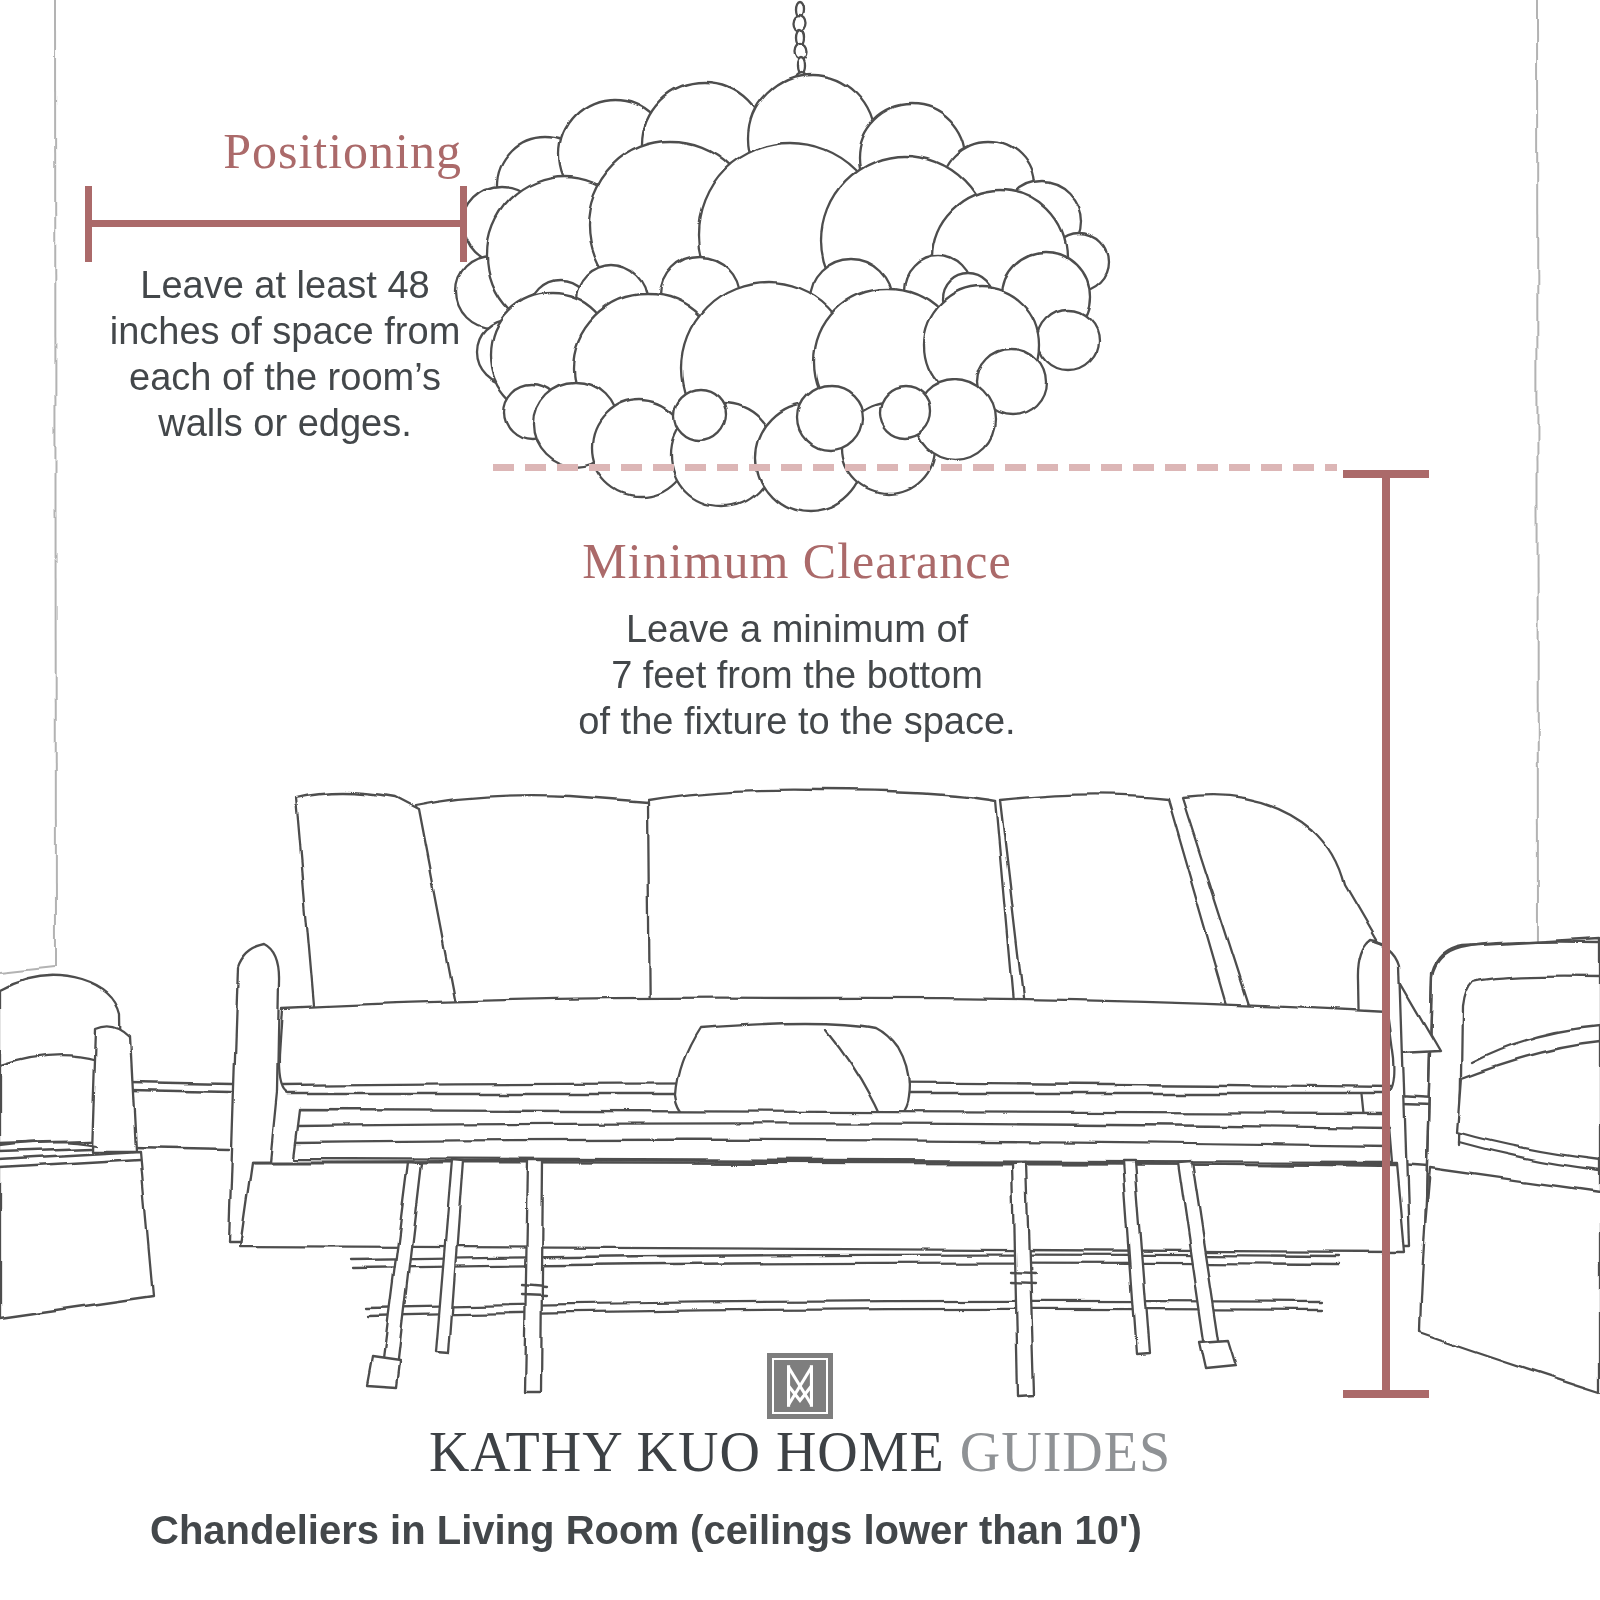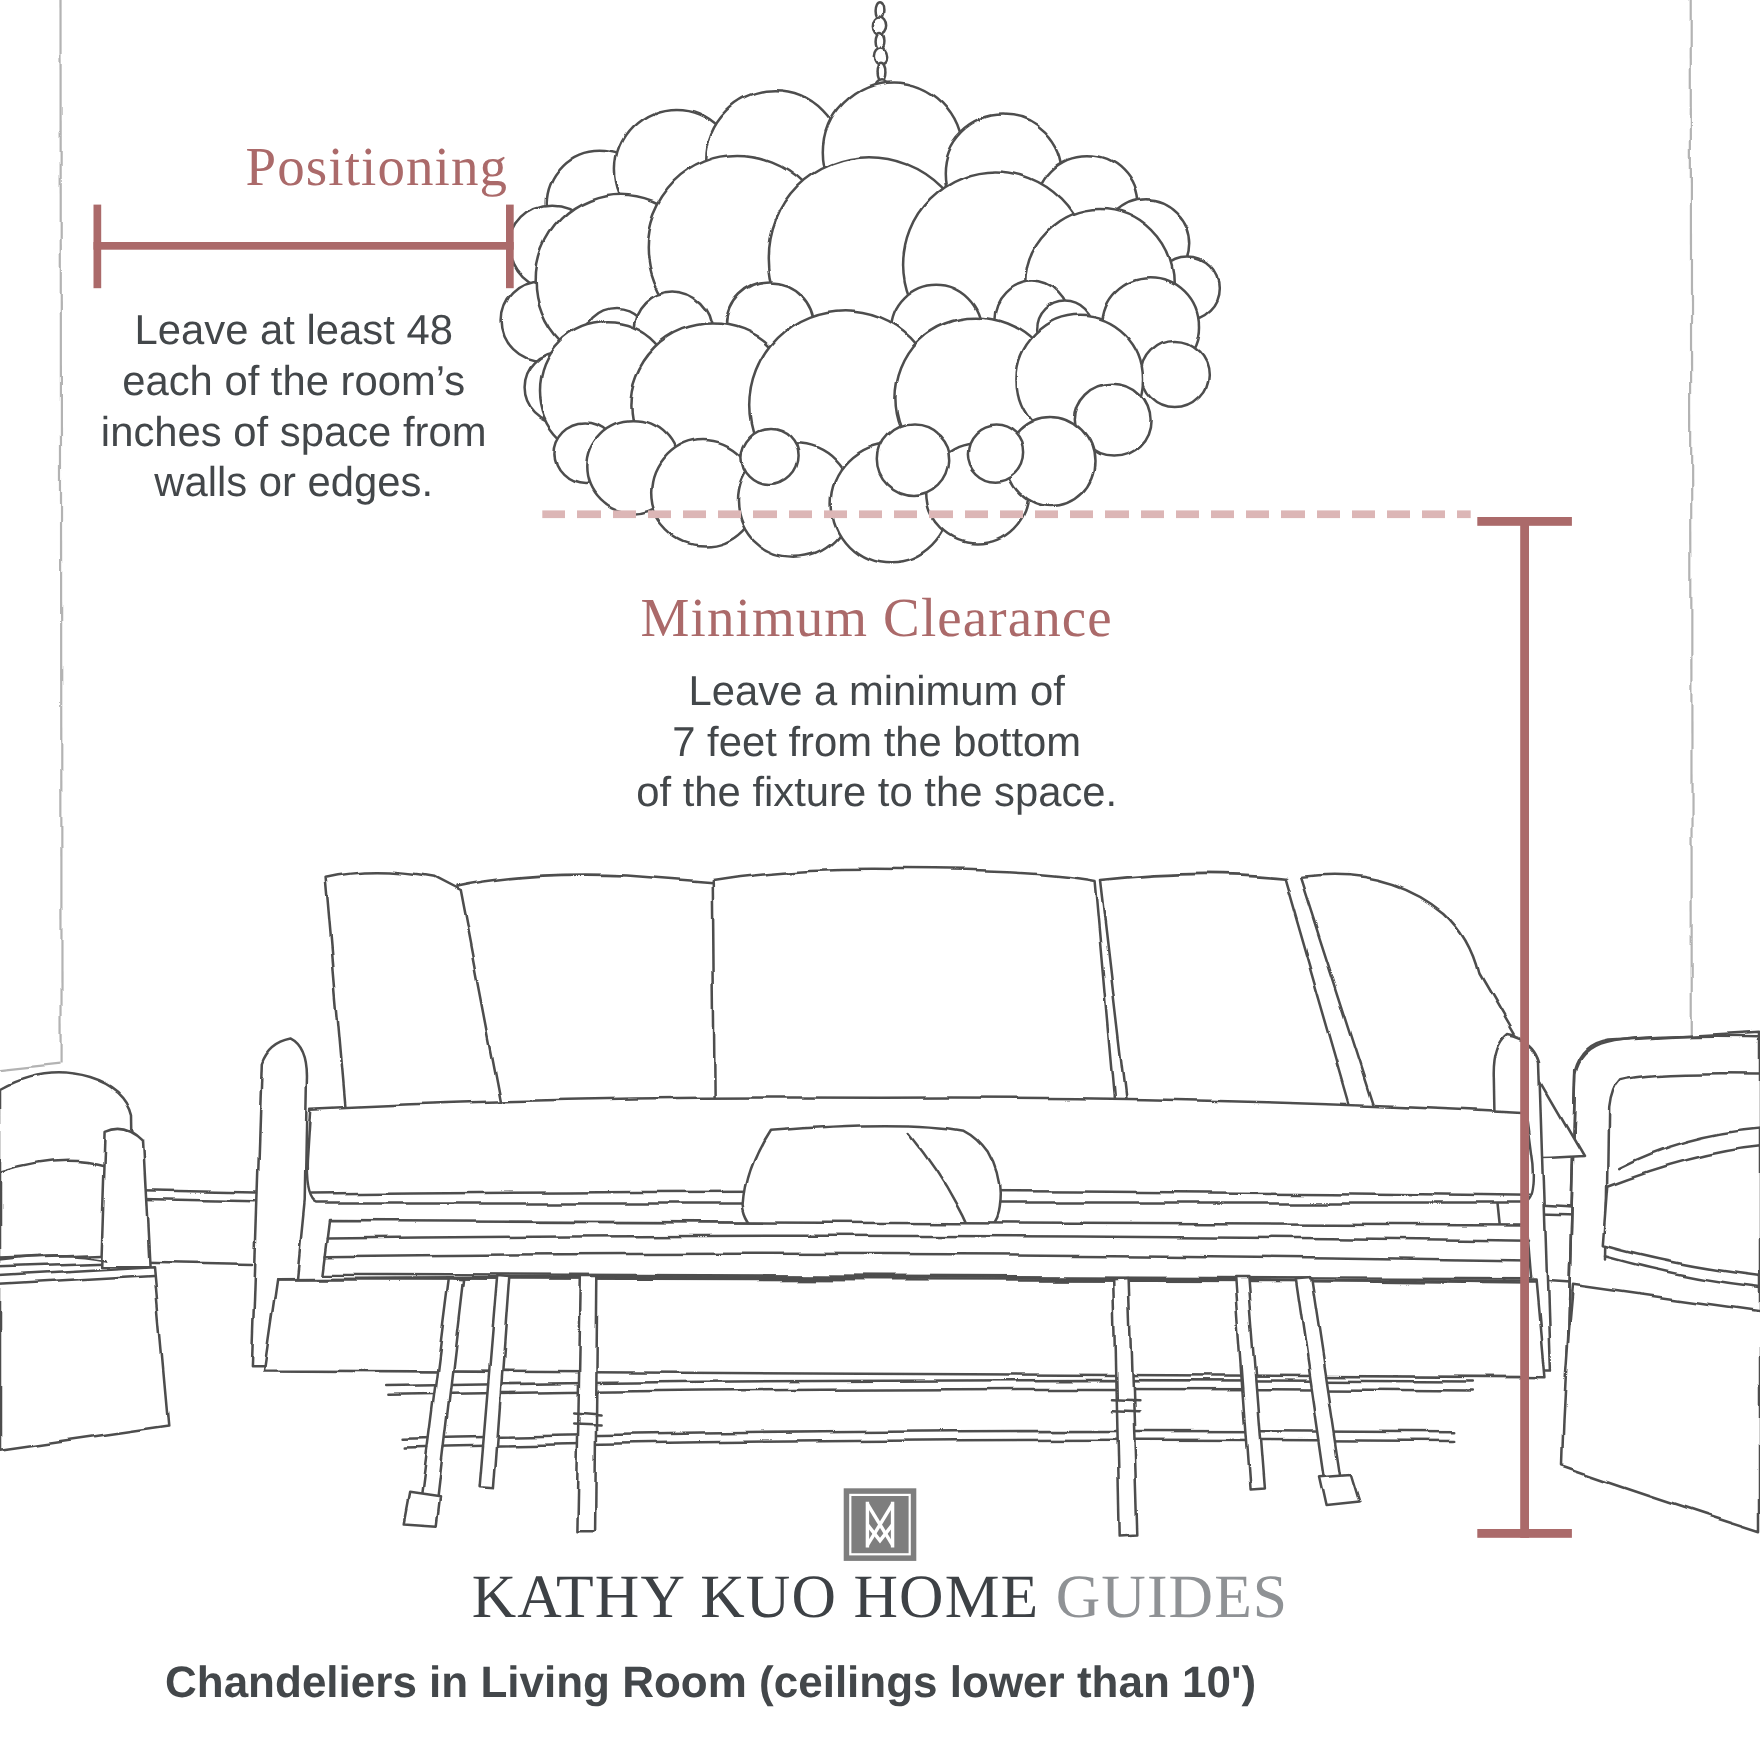--- a/index.html
+++ b/index.html
@@ -203,24 +203,24 @@
   </svg>
 
   <div class="heading" style="left:82px;top:122px;width:380px;text-align:right;">Positioning</div>
 
   <div>
     <div class="cap-h" style="left:85px;top:186px;"></div>
     <div class="bar-h" style="left:85px;top:220px;width:382px;"></div>
     <div class="cap-h" style="left:460px;top:186px;"></div>
   </div>
 
-  <div class="bodytext" style="left:64px;top:262px;width:406px;margin-top:16px;">
+  <div class="bodytext" style="left:82px;top:262px;width:406px;">
     <div>Leave at least 48</div>
+    <div>inches of space from</div>
     <div>each of the room’s</div>
-    <div>inches of space from</div>
     <div>walls or edges.</div>
   </div>
 
   <div id="dashline"></div>
 
   <div>
     <div class="cap-v" style="left:1343px;top:470px;"></div>
     <div class="bar-v" style="left:1382px;top:470px;height:928px;"></div>
     <div class="cap-v" style="left:1343px;top:1390px;"></div>
   </div>

